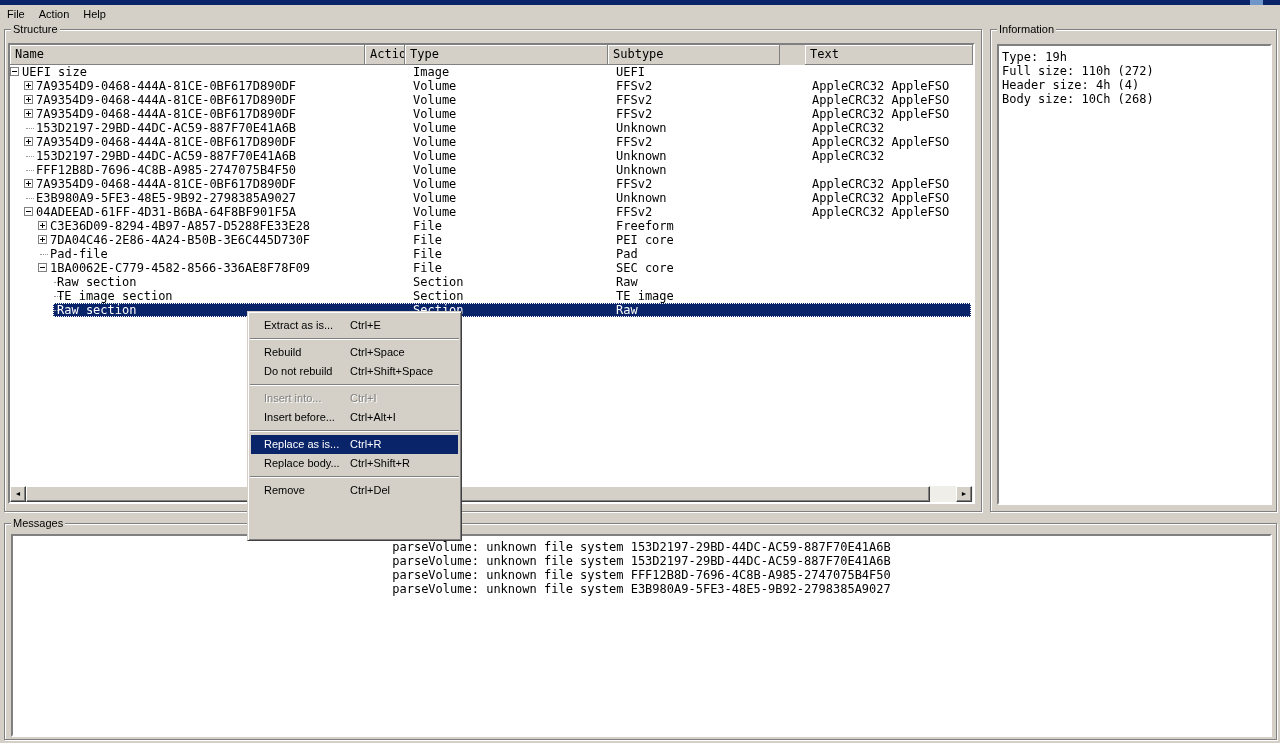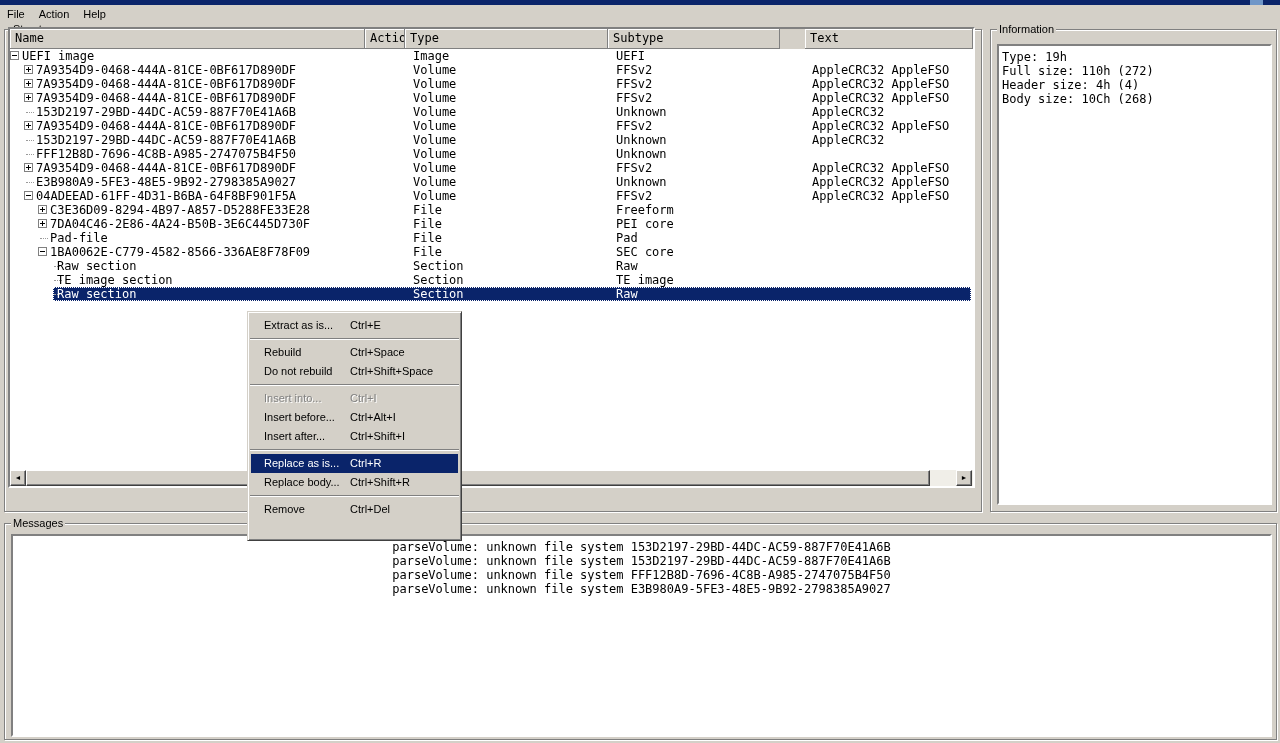--- a/index.html
+++ b/index.html
@@ -28,21 +28,21 @@
                     font-size:11px; line-height:13px; }
 
   #structure-group { left:4px; top:29px; width:978px; height:483px; }
   #info-group      { left:990px; top:29px; width:287px; height:483px; }
   #messages-group  { left:4px;  top:523px; width:1273px; height:217px; }
 
   
   .sunken { border:2px solid; border-color:#808080 #ffffff #ffffff #808080; background:#ffffff; }
 
   
-  #tree-wrap { position:absolute; left:8px; top:27px; width:967px; height:461px; }
+  #tree-wrap { position:absolute; left:8px; top:43px; width:967px; height:461px; }
   #tree-header { position:absolute; left:0; top:0; width:963px; height:20px; background:#d4d0c8; }
   .hcell { position:absolute; top:0; height:20px; background:#d4d0c8;
            border-right:1px solid #808080; border-bottom:1px solid #808080;
            box-shadow:inset 1px 1px 0 #ffffff;
            font-size:12px; line-height:19px; padding-left:5px; overflow:hidden; white-space:nowrap; }
   #tree-body { position:absolute; left:0; top:20px; width:963px; height:421px; background:#ffffff; overflow:hidden; }
   .trow { position:absolute; left:0; width:963px; height:14px; font-size:12px; line-height:14px; white-space:nowrap; }
   .tcell { position:absolute; top:0; height:14px; }
   .glyph { position:absolute; top:2px; width:9px; height:9px; border:1px solid #808080; background:#ffffff; }
   .glyph .h { position:absolute; left:1px; top:3px; width:5px; height:1px; background:#000; }
@@ -106,21 +106,21 @@
       <div class="hcell mono" style="left: 355px; width: 40px;">Actio</div>
       <div class="hcell mono" style="left: 395px; width: 203px;">Type</div>
       <div class="hcell mono" style="left: 598px; width: 172px;">Subtype</div>
       <div class="hcell mono" style="left: 795px; width: 168px;">Text</div>
     </div>
   <div id="tree-body">
       <div class="trow mono" style="top: 0px;">
         <span class="glyph" style="left: 0px;">
           <span class="h"></span>
         </span>
-        <span class="tcell mono" style="left: 12px;">UEFI image</span>
+        <span class="tcell mono" style="left: 12px;">UEFI size</span>
         <span class="tcell mono" style="left: 403px;">Image</span>
         <span class="tcell mono" style="left: 606px;">UEFI</span>
       </div>
       <div class="trow mono" style="top: 14px;">
         <span class="glyph" style="left: 14px;">
           <span class="h"></span>
           <span class="v"></span>
         </span>
         <span class="tcell mono" style="left: 26px;">7A9354D9-0468-444A-81CE-0BF617D890DF</span>
         <span class="tcell mono" style="left: 403px;">Volume</span>
@@ -294,24 +294,20 @@
     </div>
     <div class="cm-sep"></div>
     <div class="cm-item disabled">
       <span class="cm-label">Insert into...</span>
       <span class="cm-shortcut">Ctrl+I</span>
     </div>
     <div class="cm-item">
       <span class="cm-label">Insert before...</span>
       <span class="cm-shortcut">Ctrl+Alt+I</span>
     </div>
-    <div class="cm-item">
-      <span class="cm-label">Insert after...</span>
-      <span class="cm-shortcut">Ctrl+Shift+I</span>
-    </div>
     <div class="cm-sep"></div>
     <div class="cm-item highlighted">
       <div class="hl"></div>
       <span class="cm-label">Replace as is...</span>
       <span class="cm-shortcut">Ctrl+R</span>
     </div>
     <div class="cm-item">
       <span class="cm-label">Replace body...</span>
       <span class="cm-shortcut">Ctrl+Shift+R</span>
     </div>

